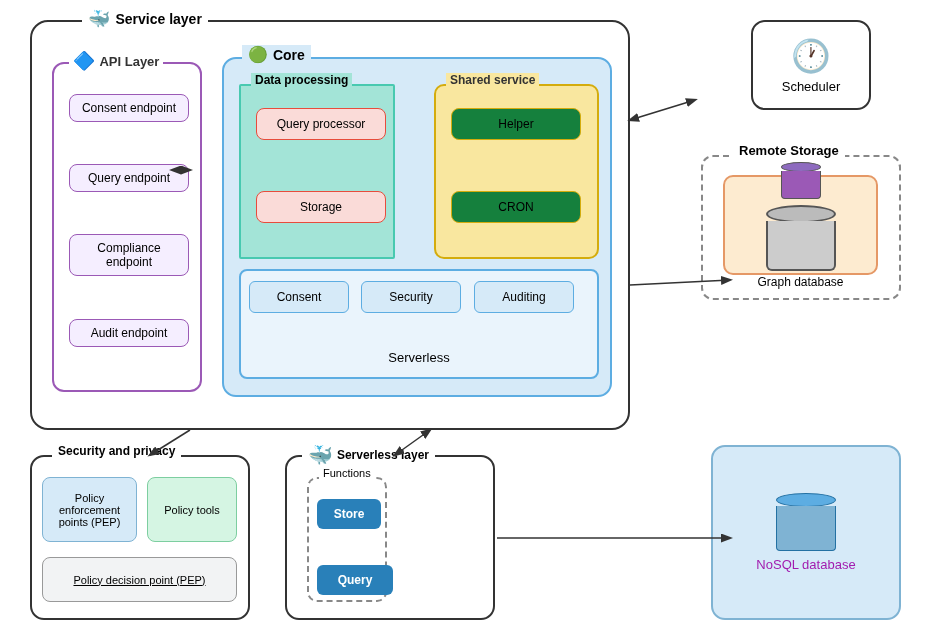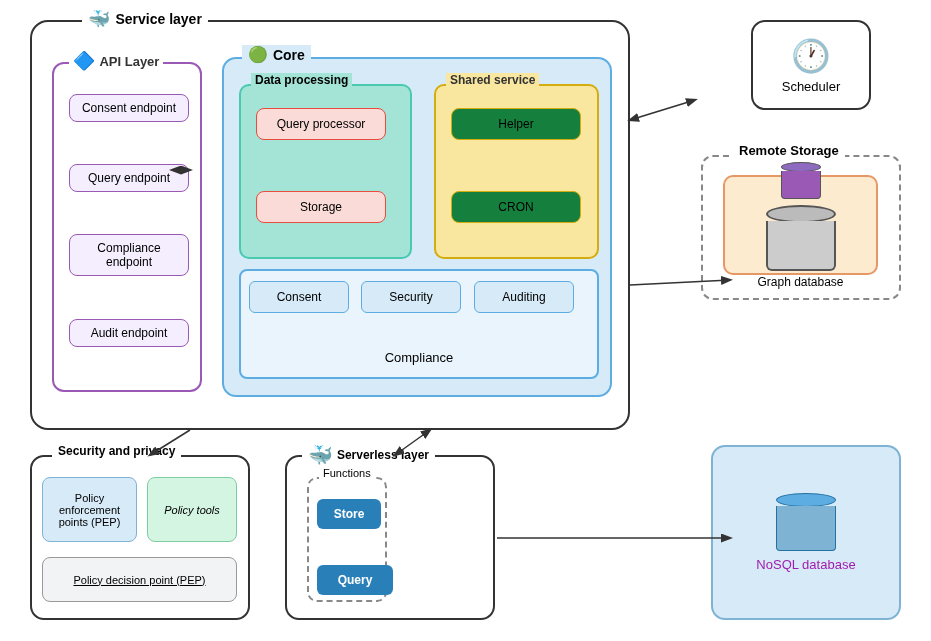--- a/index.html
+++ b/index.html
@@ -92,24 +92,24 @@
       padding: 0 6px;
       font-size: 14px;
       font-weight: 600;
       display: flex; align-items: center; gap: 5px;
     }
 
     
     .data-processing {
       position: absolute;
       top: 25px; left: 15px;
-      width: 173px;
+      width: 156px;
       height: 175px;
       border: 2px solid #48c9b0;
-      border-radius: 10px;
+      border-radius: 2px;
       background: #a3e4d7;
     }
     .data-processing-label {
       position: absolute;
       top: -13px; left: 10px;
       background: #a3e4d7;
       padding: 0 4px;
       font-size: 12px;
       font-weight: 600;
     }
@@ -259,21 +259,20 @@
       padding: 6px 4px;
     }
     .policy-box-green {
       position: absolute;
       border: 1.5px solid #7dcea0;
       border-radius: 8px;
       background: #d5f5e3;
       text-align: center;
       font-size: 11px;
       padding: 6px 4px;
-      font-style: italic;
     }
     .policy-box-gray {
       position: absolute;
       border: 1.5px solid #999;
       border-radius: 8px;
       background: #f2f3f4;
       text-align: center;
       font-size: 11px;
       padding: 8px 4px;
     }
@@ -487,21 +486,21 @@
         <div class="section-box" style="top:10px; left:8px; width:100px;">
           <span>Consent</span>
         </div>
         <div class="section-box" style="top:10px; left:120px; width:100px;">
           <span>Security</span>
         </div>
         <div class="section-box" style="top:10px; left:233px; width:100px;">
           <span>Auditing</span>
         </div>
         <div class="compliance-label" style="position:absolute; bottom:6px; left:0; width:100%;">
-          <span>Compliance</span>
+          <span>Serverless</span>
         </div>
       </div>
     </div>
   </div>
 
   <div class="scheduler-box">
     <span class="icon-clock">🕐</span>
     <span style="font-size:13px;">Scheduler</span>
   </div>
 

